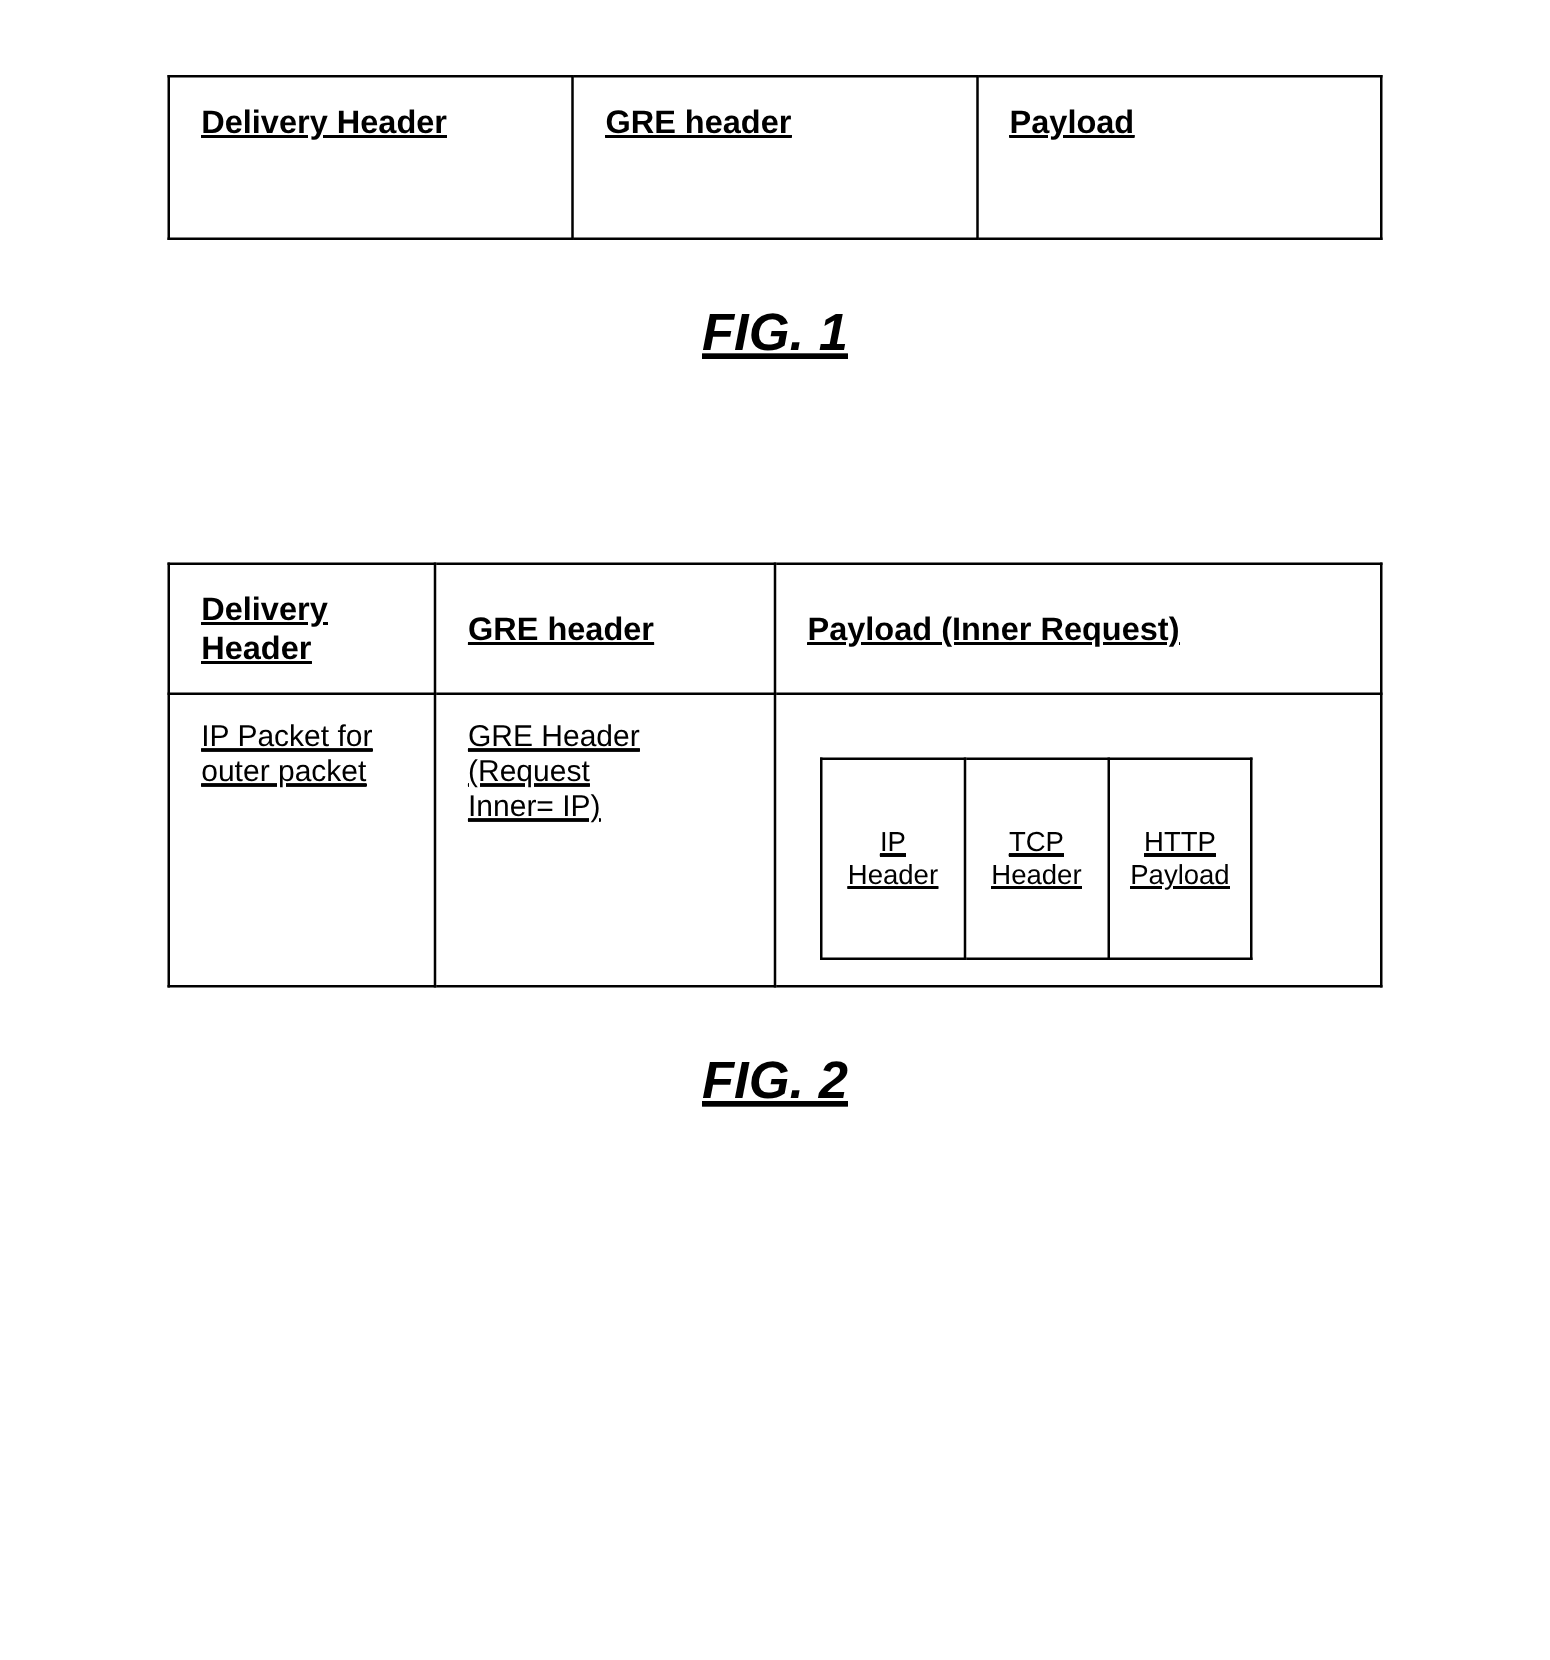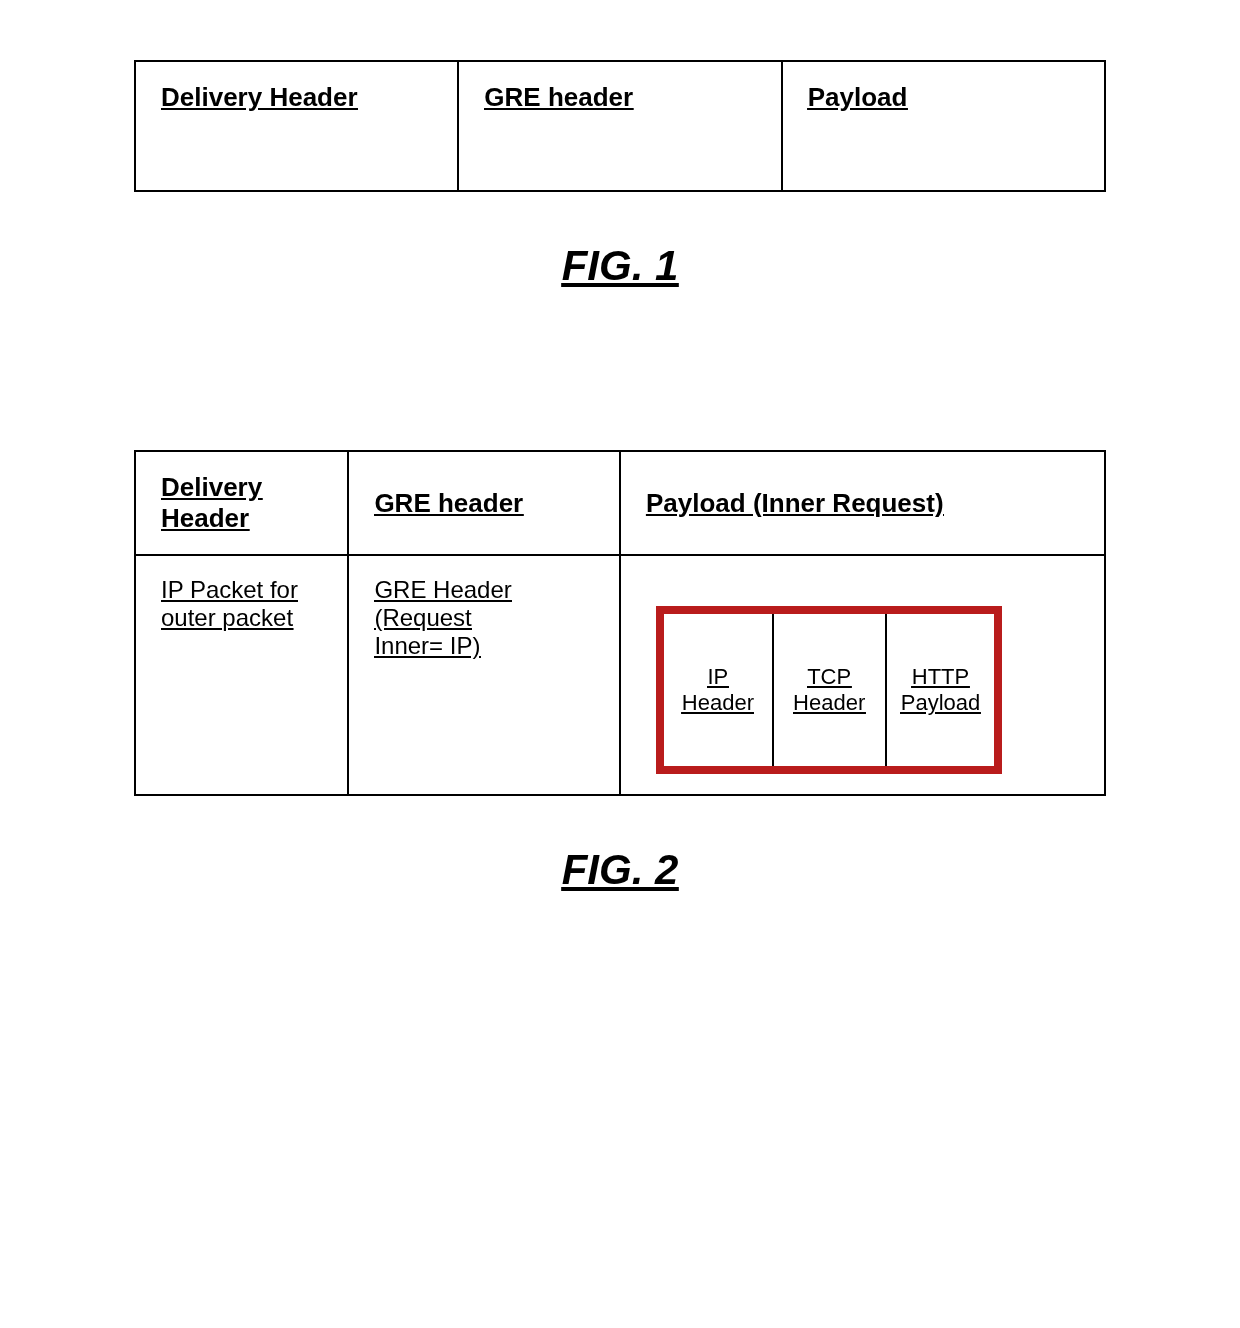--- a/index.html
+++ b/index.html
@@ -91,21 +91,21 @@
       width: 28%;
     }
 
     .col-payload {
       width: 50%;
     }
 
     
     .inner-table {
       border-collapse: collapse;
-      border: 8px solid #b91c1c;
+      border: 2px solid #b91c1c;
       margin-top: 30px;
       width: 80%;
       margin-left: 10px;
     }
 
     .inner-table td {
       border: 2px solid #000;
       padding: 8px 12px;
       text-align: center;
       font-size: 22px;

